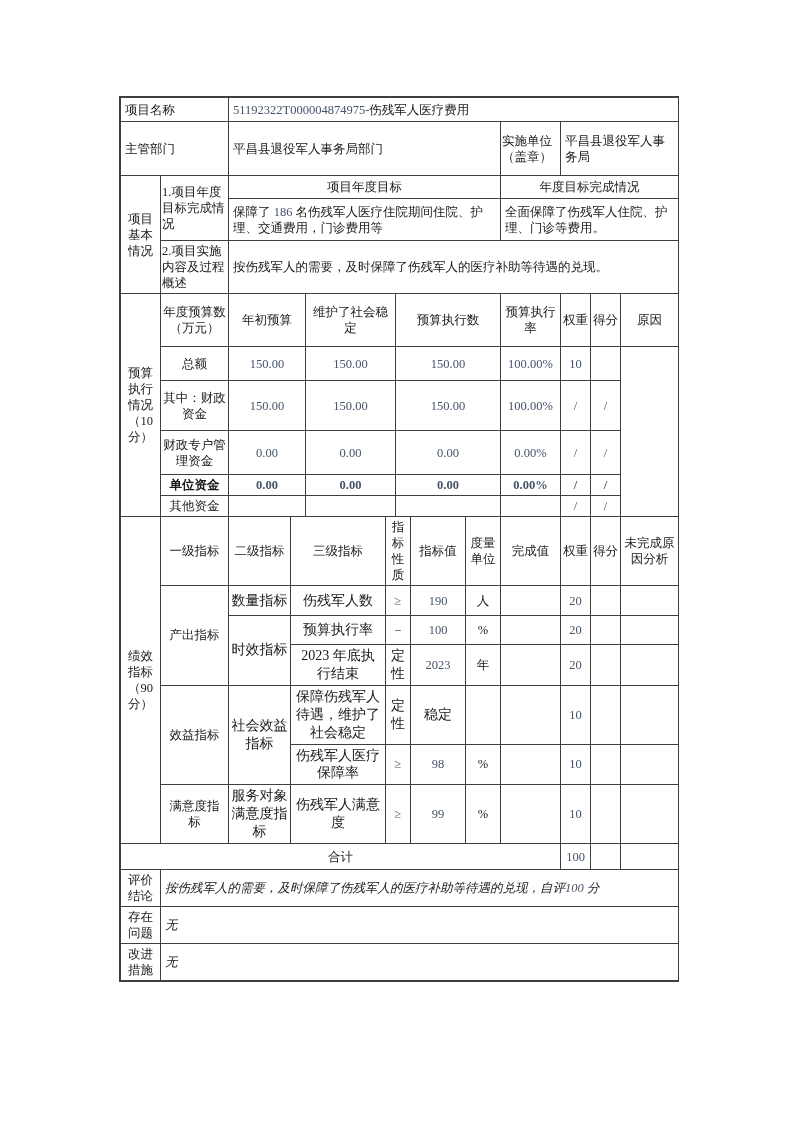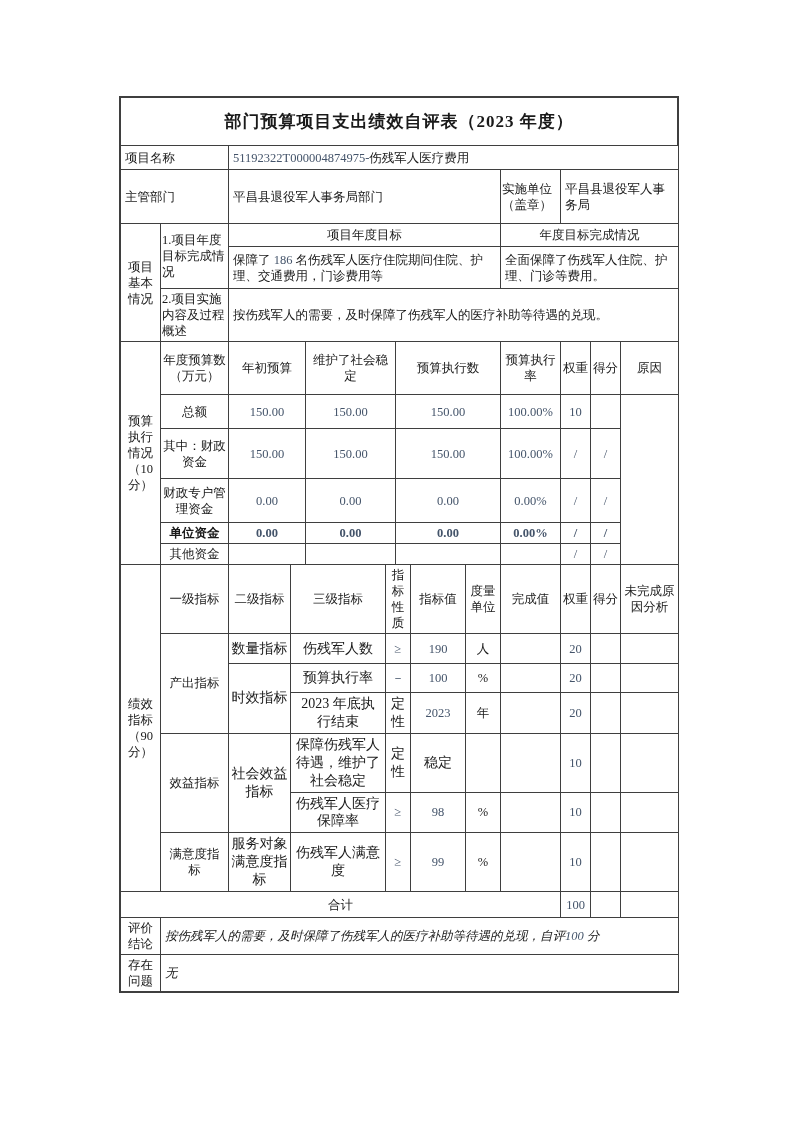--- a/index.html
+++ b/index.html
@@ -33,27 +33,20 @@
   .num{color:#44546A;}
   .it{font-style:italic;}
   .narrow{padding:2px 1px;}
   .small{font-size:14px;margin-left:6px;}
 </style>
 </head>
 <body>
 
 <div id="doc">
 
-  <table class="t">
-    <tbody>
-        <tr style="height:48px;">
-      <td class="title-cell">部门预算项目支出绩效自评表（2023 年度）</td>
-    </tr>
-  </tbody>
-    </table>
 
   <table class="t">
     <colgroup>
         <col style="width:108px">
         <col style="width:272px">
         <col style="width:60px">
         <col style="width:118px">
       </colgroup>
     <tbody>
         <tr style="height:24px;">
@@ -289,17 +282,22 @@
         <tr style="height:36px;">
       <td class="v">评价
 结论</td>
       <td class="l it"><span>按伤残军人的需要，及时保障了伤残军人的医疗补助等待遇的兑现，自评</span><span class="num">100</span><span> 分</span></td>
     </tr>
     <tr style="height:34px;">
       <td class="v">存在
 问题</td>
       <td class="l it">无</td>
     </tr>
+    <tr style="height:34px;">
+      <td class="v">改进
+措施</td>
+      <td class="l it">无</td>
+    </tr>
   </tbody>
     </table>
 
 
 </div>
 
 </body></html>

